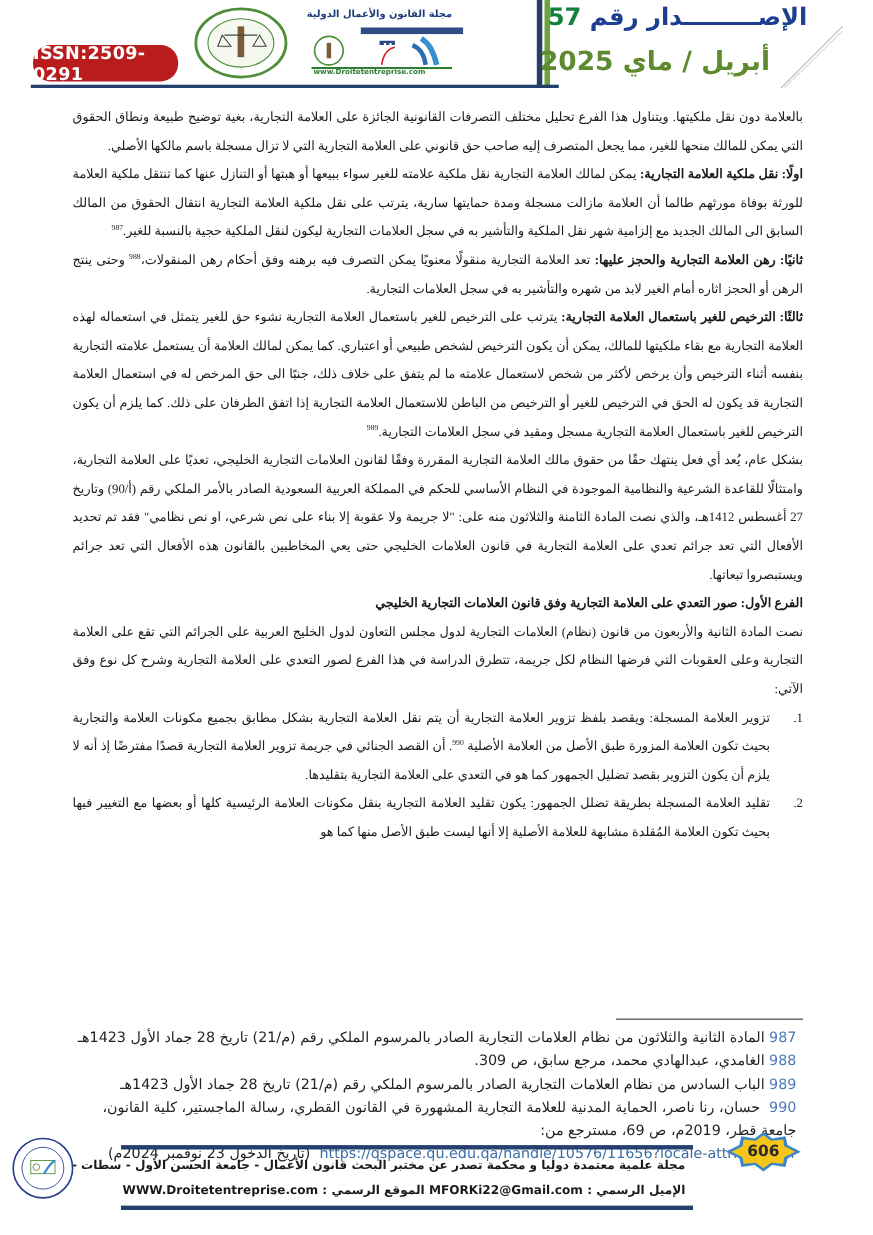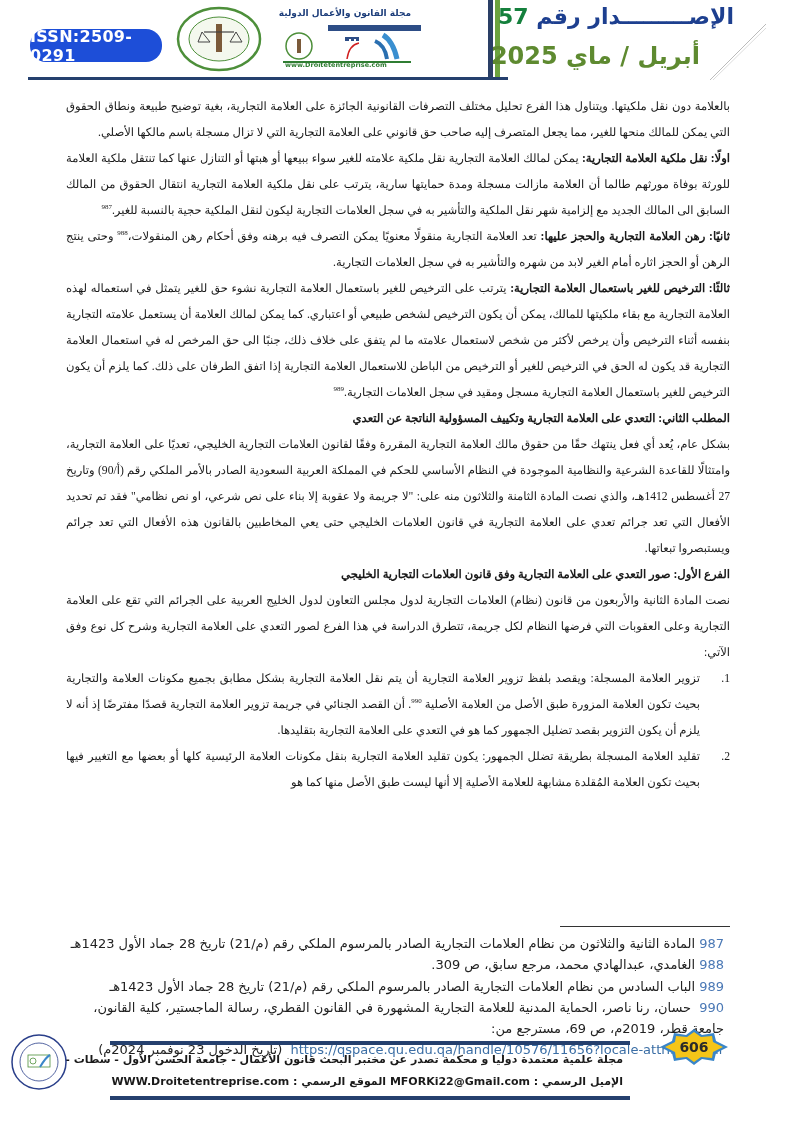--- a/index.html
+++ b/index.html
@@ -1,20 +1,20 @@
 <!DOCTYPE html>
 <html><head>
 <meta charset="utf-8">
 <style>
   html, body { margin:0; padding:0; background:#ffffff; }
   body { width:794px; height:1123px; position:relative; overflow:hidden; font-family:"DejaVu Sans", sans-serif; color:#1a1a1a; }
 
   
   .header { position:absolute; left:0; top:0; width:794px; height:82px; }
-  .issn { position:absolute; left:30px; top:29px; width:132px; height:33px; background:#1d4ed8; border-radius:16px; color:#fff; font-family:"DejaVu Sans", sans-serif; font-size:16px; font-weight:bold; display:flex; align-items:center; justify-content:center; letter-spacing:0.3px; }
+  .issn { position:absolute; left:30px; top:41px; width:132px; height:33px; background:#b91c1c; border-radius:16px; color:#fff; font-family:"DejaVu Sans", sans-serif; font-size:16px; font-weight:bold; display:flex; align-items:center; justify-content:center; letter-spacing:0.3px; }
   .lab-logo { position:absolute; left:176px; top:6px; width:86px; height:66px; }
   .journal-logo { position:absolute; left:283px; top:5px; width:128px; height:66px;text-align:right; }
   .journal-logo .jtitle { position:absolute; right:0; top:3px; font-size:9px; font-weight:bold; color:#1c3d7a; direction:rtl; white-space:nowrap; }
   .journal-logo .jsub { position:absolute; left:45px; top:20px; width:93px; height:6px; background:#2d4d86; }
   .journal-logo .jurl { position:absolute; left:2px; top:56px; font-size:6.5px; font-weight:bold; color:#2f7d32; }
   .vbars { position:absolute; left:488px; top:0; width:16px; height:80px; }
   .vbars span { position:absolute; top:0; height:80px; width:5px; }
   .issue-line1 { position:absolute; right:60px; top:4px; font-size:22px; font-weight:bold; color:#1d3f8f; direction:rtl; white-space:nowrap; }
   .issue-line1 .num { color:#15803d; }
   .issue-line2 { position:absolute; right:94px; top:42px; font-size:24px; font-weight:bold; color:#5e8a30; direction:rtl; white-space:nowrap; }
@@ -101,21 +101,20 @@
   </p>
 
   <p>
     <b>ثانيًا: رهن العلامة التجارية والحجز عليها:</b><span> تعد العلامة التجارية منقولًا معنويًا يمكن التصرف فيه برهنه وفق أحكام رهن المنقولات،</span><sup>988</sup><span> وحتى ينتج الرهن أو الحجز اثاره أمام الغير لابد من شهره والتأشير به في سجل العلامات التجارية.</span>
   </p>
 
   <p>
     <b>ثالثًا: الترخيص للغير باستعمال العلامة التجارية:</b><span> يترتب على الترخيص للغير باستعمال العلامة التجارية نشوء حق للغير يتمثل في استعماله لهذه العلامة التجارية مع بقاء ملكيتها للمالك، يمكن أن يكون الترخيص لشخص طبيعي أو اعتباري. كما يمكن لمالك العلامة أن يستعمل علامته التجارية بنفسه أثناء الترخيص وأن يرخص لأكثر من شخص لاستعمال علامته ما لم يتفق على خلاف ذلك، جنبًا الى حق المرخص له في استعمال العلامة التجارية قد يكون له الحق في الترخيص للغير أو الترخيص من الباطن للاستعمال العلامة التجارية إذا اتفق الطرفان على ذلك. كما يلزم أن يكون الترخيص للغير باستعمال العلامة التجارية مسجل ومقيد في سجل العلامات التجارية.</span><sup>989</sup>
   </p>
 
-  <p class="heading">المطلب الثاني: التعدي على العلامة التجارية وتكييف المسؤولية الناتجة عن التعدي</p>
   <p> بشكل عام، يُعد أي فعل ينتهك حقًا من حقوق مالك العلامة التجارية المقررة وفقًا لقانون العلامات التجارية الخليجي، تعديًا على العلامة التجارية، وامتثالًا للقاعدة الشرعية والنظامية الموجودة في النظام الأساسي للحكم في المملكة العربية السعودية الصادر بالأمر الملكي رقم (أ/90) وتاريخ 27 أغسطس 1412هـ، والذي نصت المادة الثامنة والثلاثون منه على: "لا جريمة ولا عقوبة إلا بناء على نص شرعي، او نص نظامي" فقد تم تحديد الأفعال التي تعد جرائم تعدي على العلامة التجارية في قانون العلامات الخليجي حتى يعي المخاطبين بالقانون هذه الأفعال التي تعد جرائم ويستبصروا تبعاتها.</p>
 
   <p class="heading">الفرع الأول: صور التعدي على العلامة التجارية وفق قانون العلامات التجارية الخليجي</p>
   <p>نصت المادة الثانية والأربعون من قانون (نظام) العلامات التجارية لدول مجلس التعاون لدول الخليج العربية على الجرائم التي تقع على العلامة التجارية وعلى العقوبات التي فرضها النظام لكل جريمة، تتطرق الدراسة في هذا الفرع لصور التعدي على العلامة التجارية وشرح كل نوع وفق الآتي:</p>
 
   <div class="list-item">
     <span class="num">1.</span>
     <span>تزوير العلامة المسجلة: ويقصد بلفظ تزوير العلامة التجارية أن يتم نقل العلامة التجارية بشكل مطابق بجميع مكونات العلامة والتجارية بحيث تكون العلامة المزورة طبق الأصل من العلامة الأصلية </span><sup>990</sup><span>. أن القصد الجنائي في جريمة تزوير العلامة التجارية قصدًا مفترضًا إذ أنه لا يلزم أن يكون التزوير بقصد تضليل الجمهور كما هو في التعدي على العلامة التجارية بتقليدها.</span>
   </div>
   <div class="list-item">

